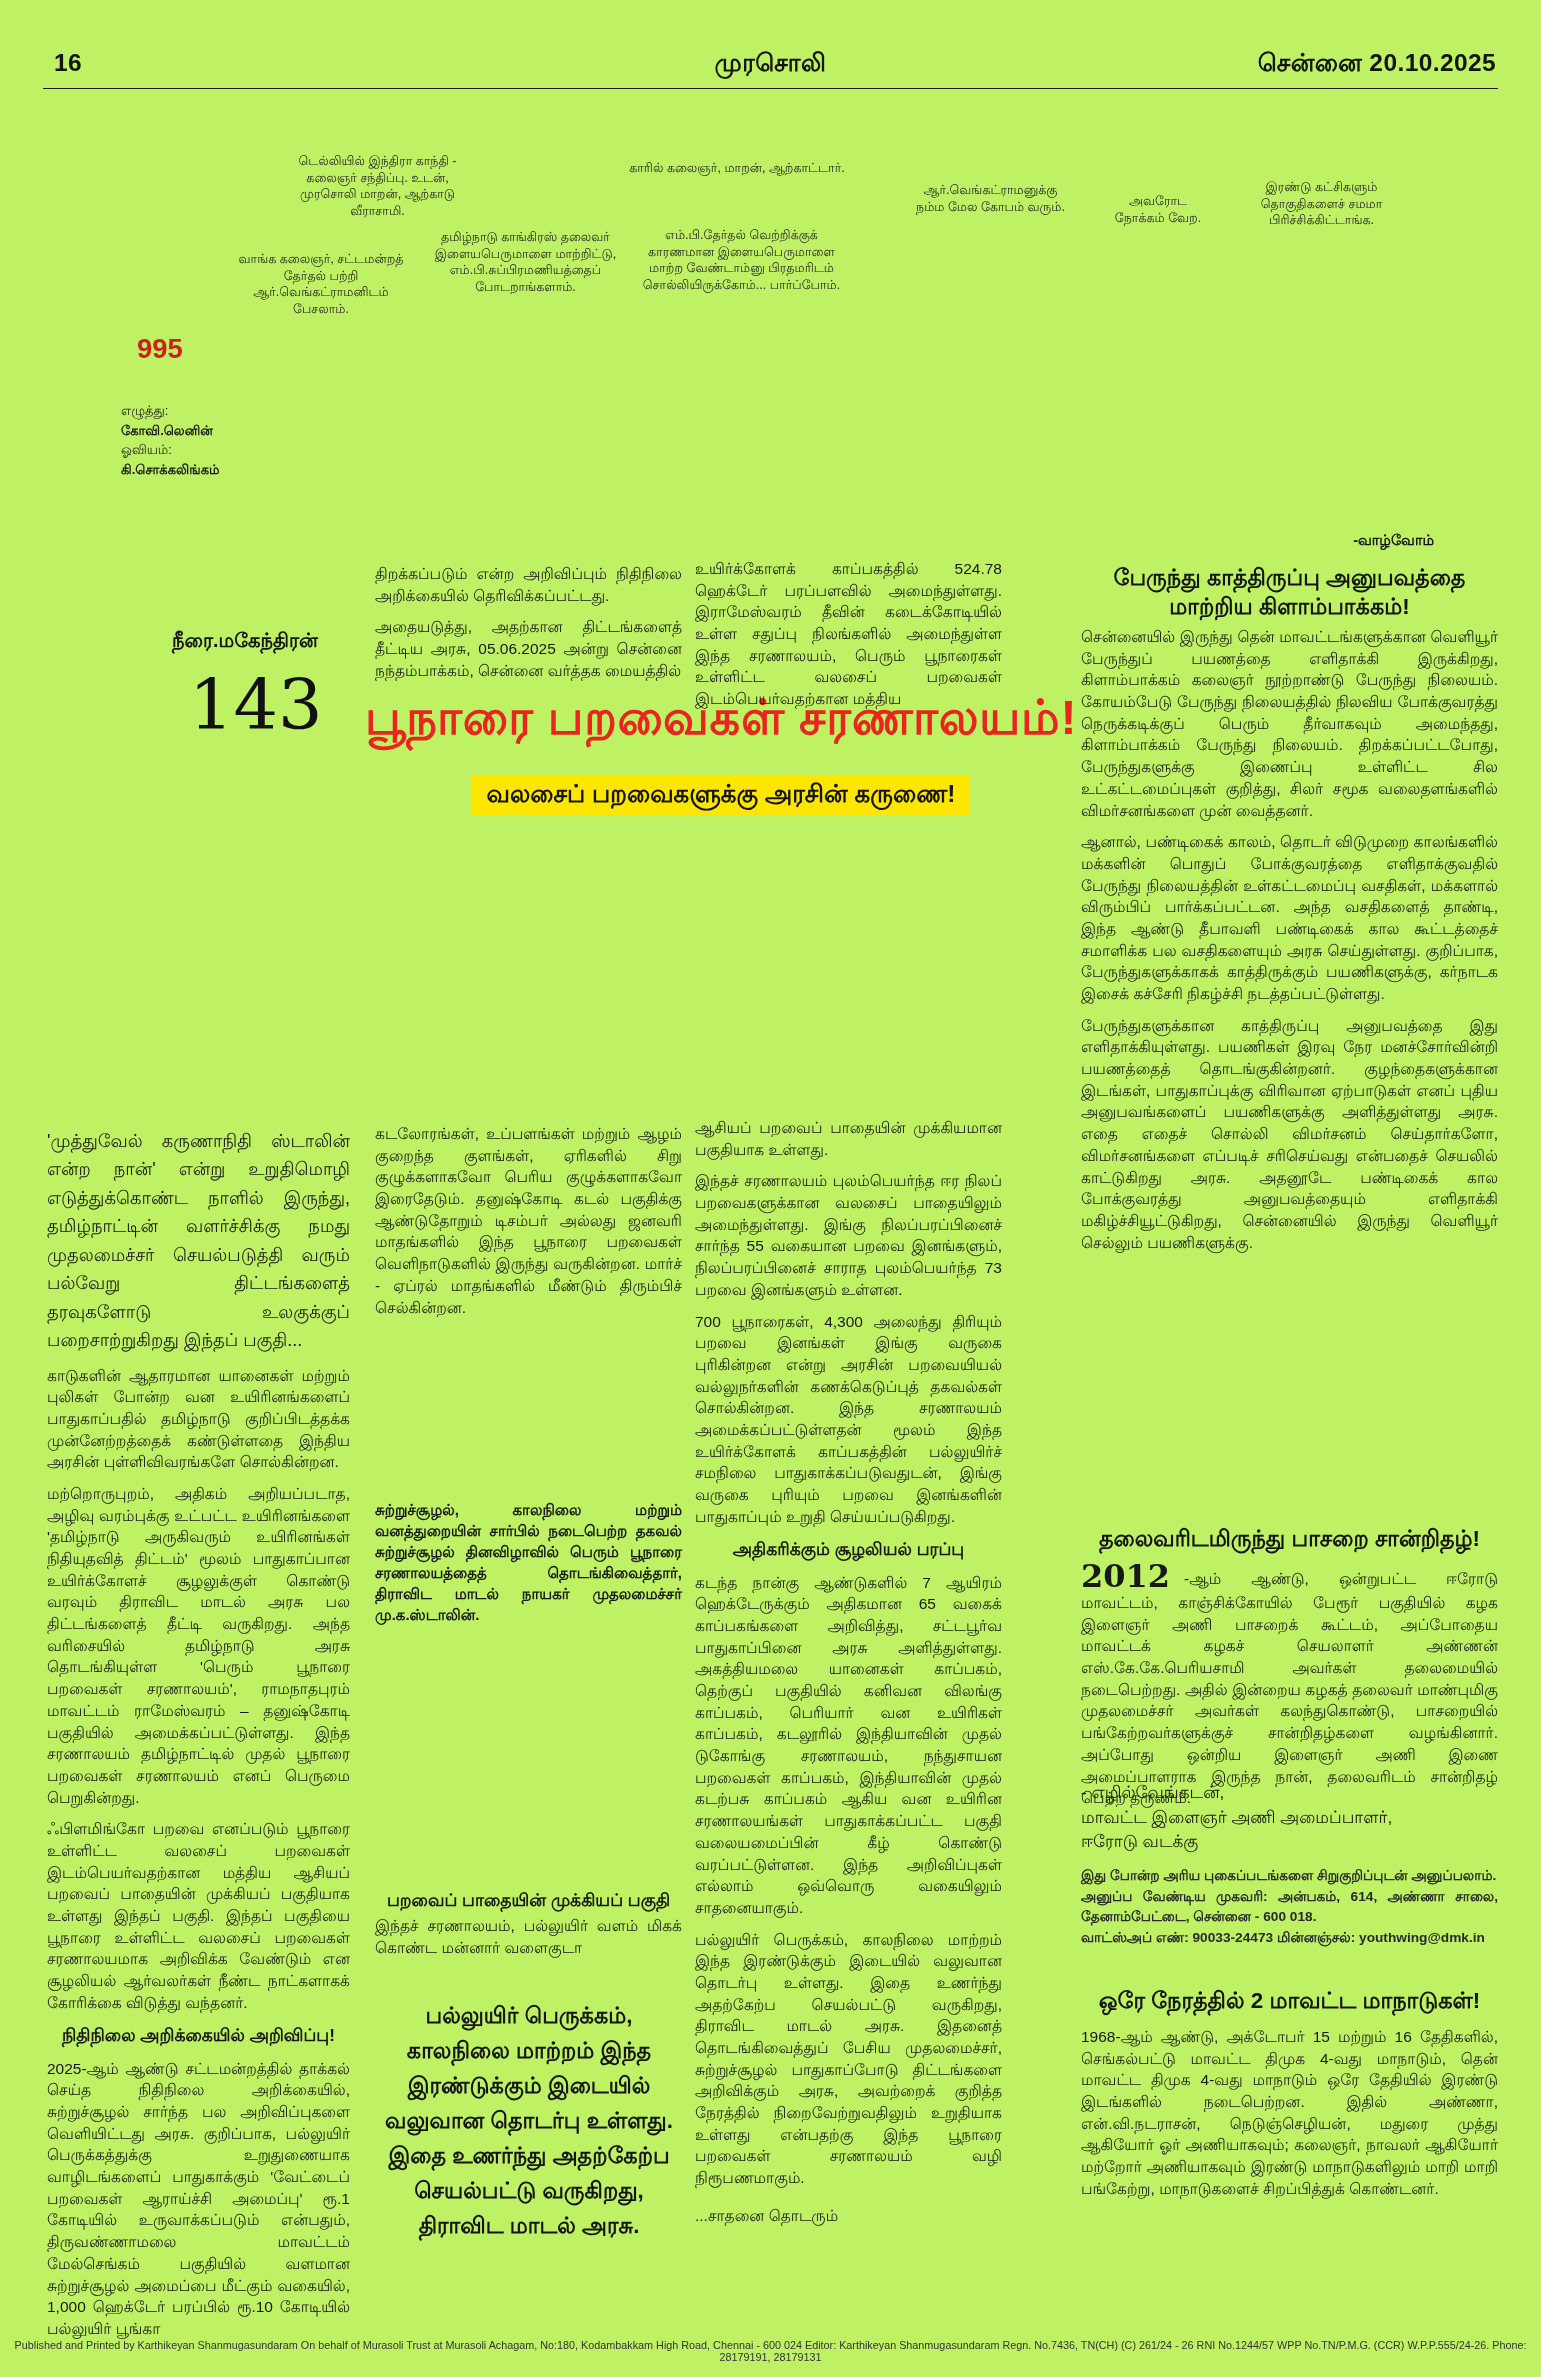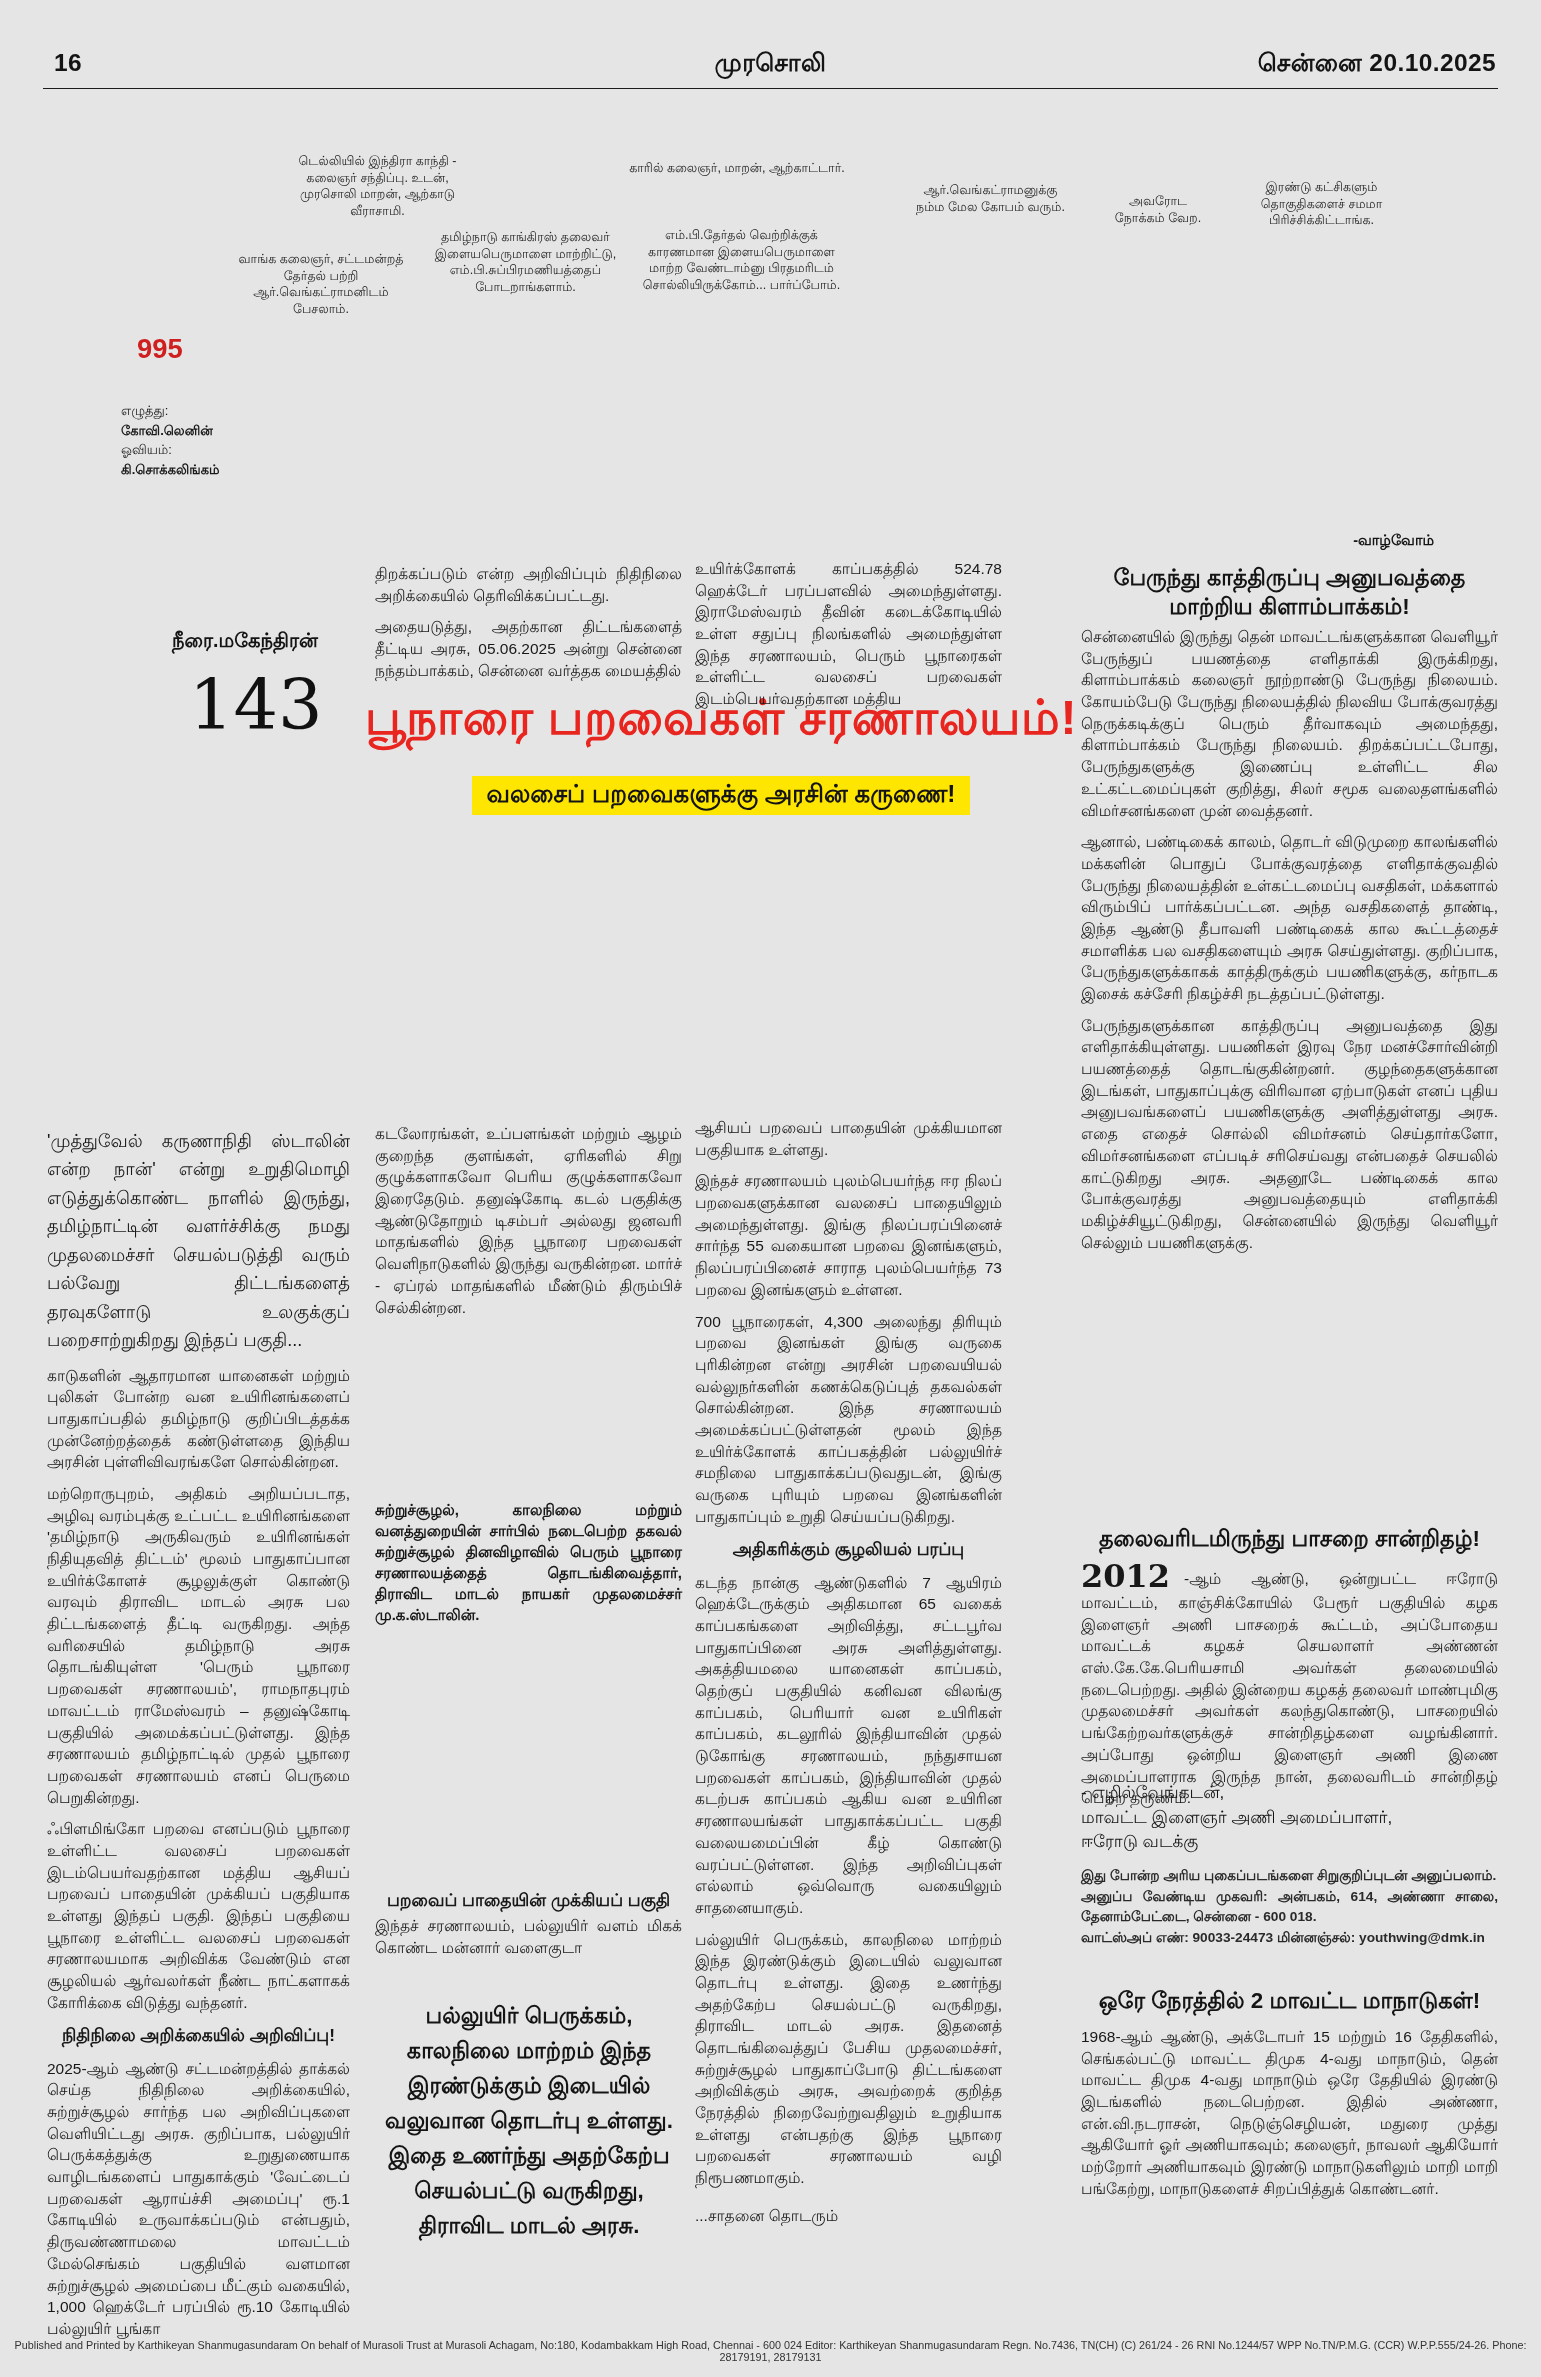--- a/index.html
+++ b/index.html
@@ -1,18 +1,18 @@
 <!DOCTYPE html>
 <html style="font-size:11.5px"><head>
 <meta charset="utf-8">
 <style>
   * { margin:0; padding:0; box-sizing:border-box; }
   html,body { background:#ffffff; }
   body { font-family:"Liberation Sans", sans-serif; color:#141414; }
-  .page { position:relative; width:1541px; height:2377px; background:#e5e5e5; overflow:hidden; }
+  .page { position:relative; width:1541px; height:2377px; background:#bef264; overflow:hidden; }
   .abs { position:absolute; }
   .hdr { font-size:24.5px; font-weight:bold; letter-spacing:0.4px; }
   .rule { position:absolute; height:1.4px; background:#1c1c1c; }
   .bubble { position:absolute; font-size:12.6px; line-height:1.32; text-align:center; color:#242424; }
   .col { position:absolute; text-align:justify; font-size:15.5px; line-height:1.4; color:#181818; }
   .col p { margin-bottom:10px; }
   .intro { font-weight:normal; font-size:18px; line-height:1.58; text-align:justify; }
   .subhead { font-weight:bold; text-align:center; font-size:17.3px; margin:5.8px 0 10px; }
   .headline { color:#e8251f; font-weight:bold; font-size:48px; letter-spacing:0.7px; }
   .subtitle { display:inline-block; background:#ffe600; font-weight:bold; font-size:24.5px; padding:4.3px 14.4px; margin-top:11.5px; }

